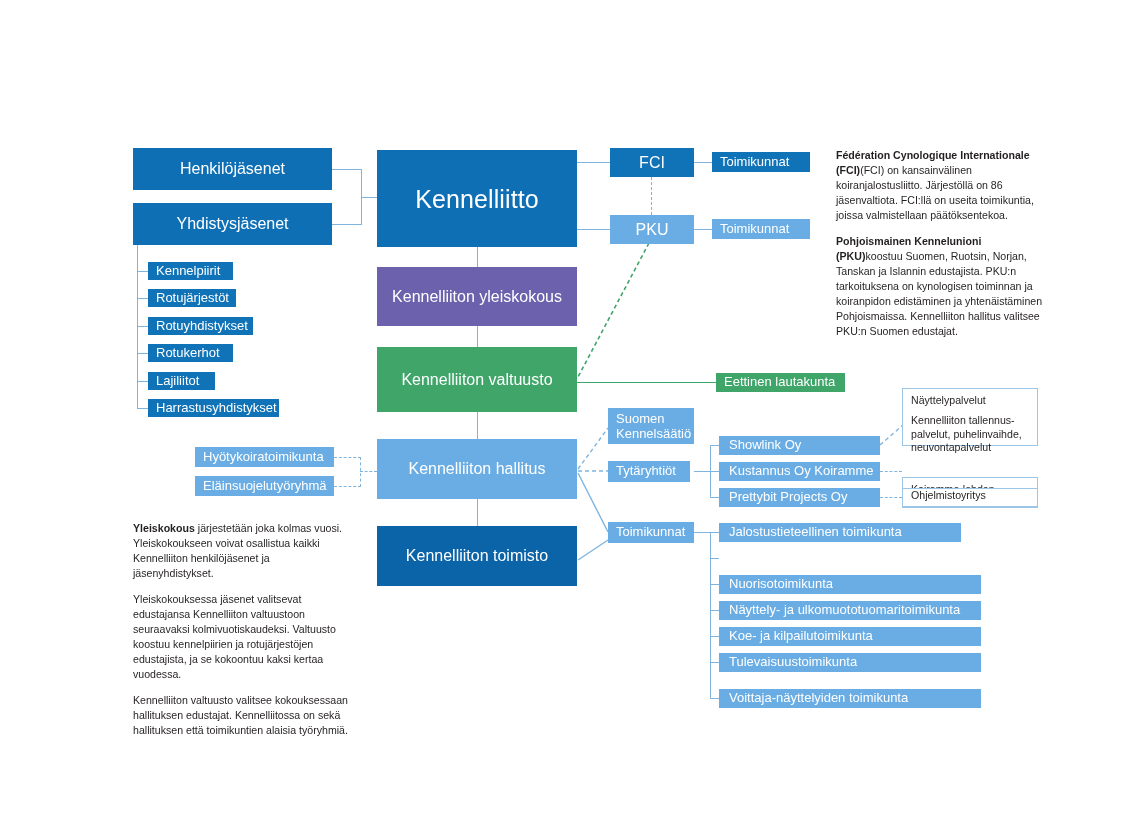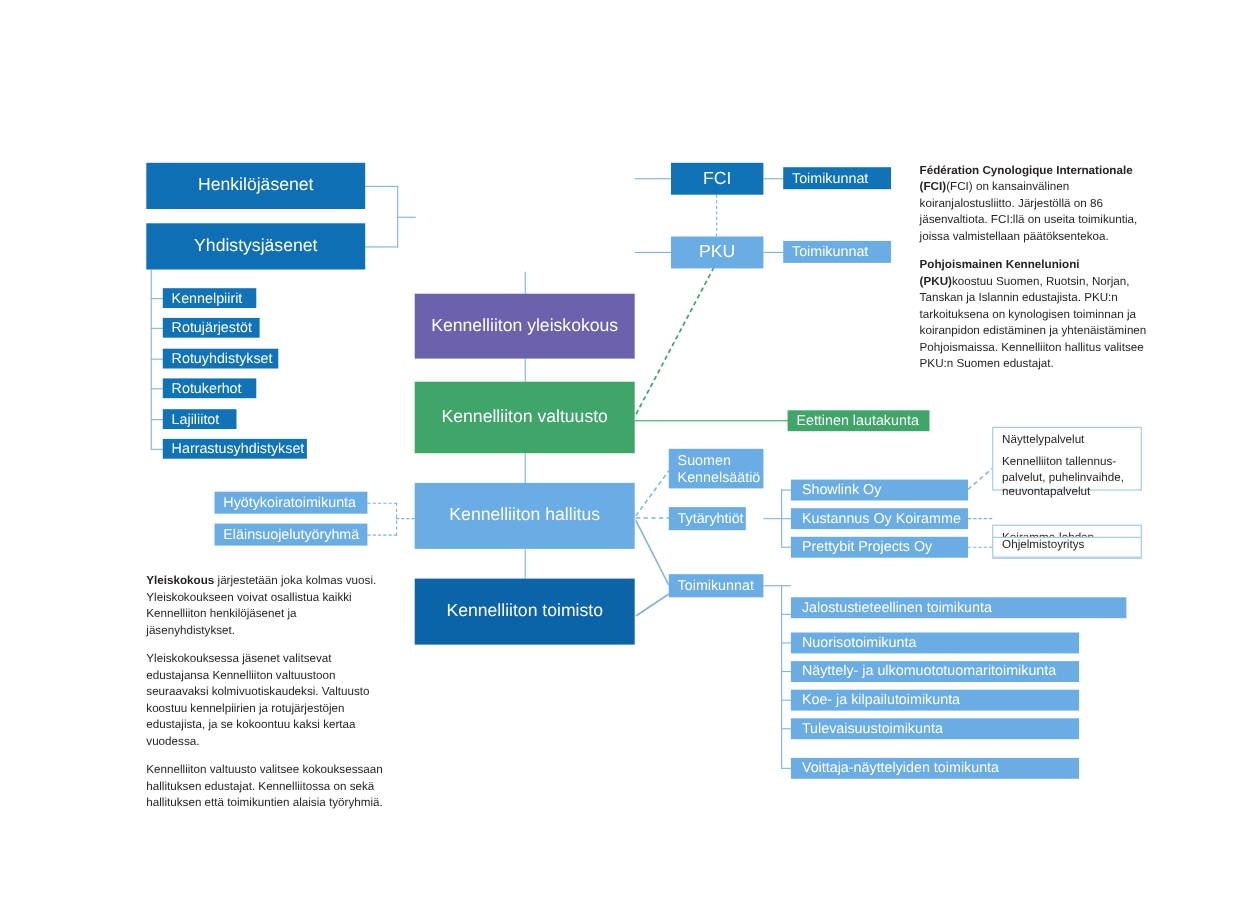--- a/index.html
+++ b/index.html
@@ -185,20 +185,23 @@
   <div class="node c-midblue left-al pad-l8 f-sm" style="left:148px; top:344px; width:85px; height:18px;">
     <span>Rotukerhot</span>
   </div>
   <div class="node c-midblue left-al pad-l8 f-sm" style="left:148px; top:372px; width:67px; height:18px;">
     <span>Lajiliitot</span>
   </div>
   <div class="node c-midblue left-al pad-l8 f-sm" style="left:148px; top:399px; width:131px; height:18px;">
     <span>Harrastusyhdistykset</span>
   </div>
 
+  <div class="node c-darkblue center f-big" style="left:377px; top:150px; width:200px; height:97px;">
+    <span>Kennelliitto</span>
+  </div>
 
   <div class="node c-purple center f-med" style="left:377px; top:267px; width:200px; height:59px;">
     <span>Kennelliiton yleiskokous</span>
   </div>
 
   <div class="node c-green center f-med" style="left:377px; top:347px; width:200px; height:65px;">
     <span>Kennelliiton valtuusto</span>
   </div>
 
   <div class="node c-lightblue center f-med" style="left:377px; top:439px; width:200px; height:60px;">
@@ -241,21 +244,21 @@
   </div>
   <div class="node c-lightblue left-al pad-l8 f-sm" style="left:195px; top:476px; width:139px; height:20px;">
     <span>Eläinsuojelutyöryhmä</span>
   </div>
 
   <div class="node c-lightblue f-sm" style="left:608px; top:408px; width:86px; height:36px; flex-direction:column; align-items:flex-start; justify-content:center; padding-left:8px; line-height:1.18;">
     <span>Suomen</span>
     <span>Kennelsäätiö</span>
   </div>
 
-  <div class="node c-lightblue left-al pad-l8 f-sm" style="left:608px; top:461px; width:70px; height:21px;">
+  <div class="node c-lightblue left-al pad-l8 f-sm" style="left:608px; top:461px; width:82px; height:21px;">
     <span>Tytäryhtiöt</span>
   </div>
 
   <div class="node c-lightblue left-al pad-l8 f-sm" style="left:608px; top:522px; width:86px; height:21px;">
     <span>Toimikunnat</span>
   </div>
 
   <div class="node c-lightblue left-al pad-l10 f-sm" style="left:719px; top:436px; width:161px; height:19px;">
     <span>Showlink Oy</span>
   </div>
@@ -275,21 +278,21 @@
 
   <div class="detail-box" style="left:902px; top:477px; width:136px; height:31px;">
     <div>Koiramme-lehden</div>
     <div>toimitus</div>
   </div>
 
   <div class="detail-box" style="left:902px; top:488px; width:136px; height:19px; display:flex; padding-top:0; padding-bottom:0;">
     <div>Ohjelmistoyritys</div>
   </div>
 
-  <div class="node c-lightblue left-al pad-l10 f-sm" style="left:719px; top:523px; width:305px; height:19px;margin-top:20px;">
+  <div class="node c-lightblue left-al pad-l10 f-sm" style="left:719px; top:523px; width:242px; height:19px;">
     <span>Jalostustieteellinen toimikunta</span>
   </div>
   <div class="node c-lightblue left-al pad-l10 f-sm" style="left:719px; top:601px; width:262px; height:19px;">
     <span>Näyttely- ja ulkomuototuomaritoimikunta</span>
   </div>
   <div class="node c-lightblue left-al pad-l10 f-sm" style="left:719px; top:575px; width:262px; height:19px;">
     <span>Nuorisotoimikunta</span>
   </div>
   <div class="node c-lightblue left-al pad-l10 f-sm" style="left:719px; top:627px; width:262px; height:19px;">
     <span>Koe- ja kilpailutoimikunta</span>

